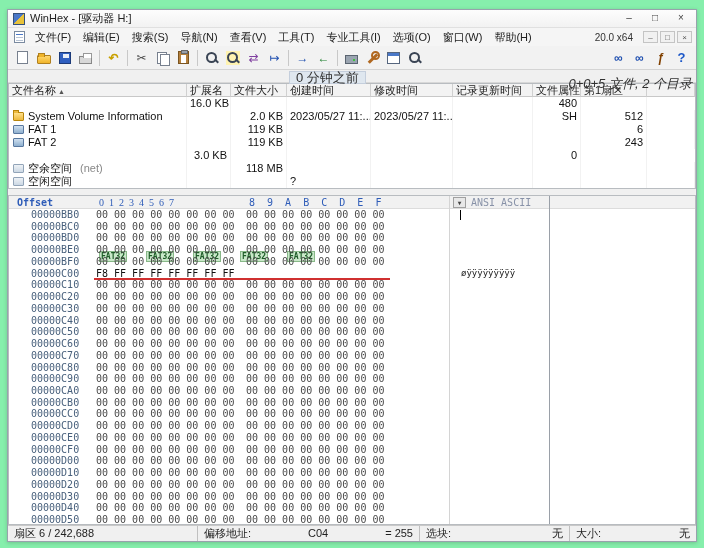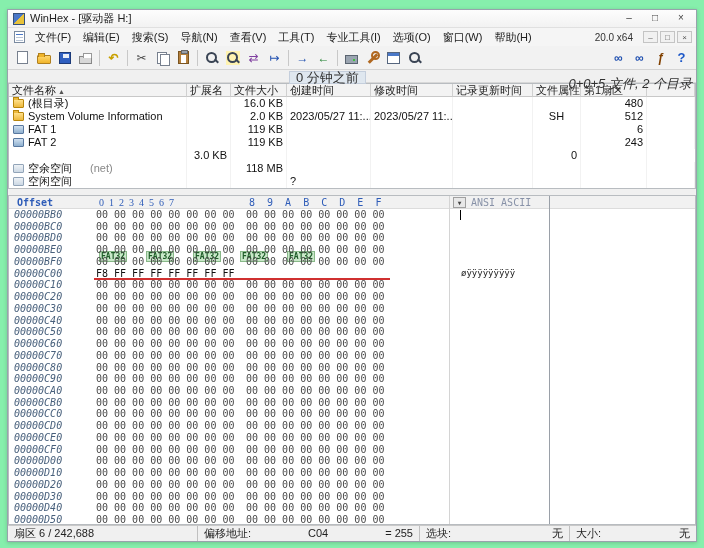--- a/index.html
+++ b/index.html
@@ -95,23 +95,23 @@
               font-size:11px; overflow:hidden; }
   .fl-header, .fl-row { display:grid;
       grid-template-columns:178px 44px 56px 84px 82px 80px 48px 66px 1fr; }
   .fl-hcell { background:#f3f3f3; border-right:1px solid #d0d0d0; border-bottom:1px solid #c8c8c8;
               padding:0 3px; line-height:12px; height:13px; white-space:nowrap; overflow:hidden; color:#222; }
   .sort-arrow { font-size:7px; color:#555; margin-left:2px; }
   .fl-cell { height:13px; line-height:13px; padding:0 3px; white-space:nowrap; overflow:hidden;
              border-right:1px solid #f2f2f2; color:#111; }
   .fl-cell.name { display:flex; align-items:center; padding-left:2px; }
   .num { text-align:right; }
-  .ctr { text-align:center; }
+  .ctr { text-align:right; }
   .fname { white-space:nowrap; overflow:hidden; }
-  .fsuffix { color:#888; margin-left:18px; }
+  .fsuffix { color:#888; margin-left:8px; }
   .fi { width:11px; height:9px; margin:0 4px 0 2px; flex:none; border-radius:1px; position:relative; }
   .fi-folder { background:linear-gradient(#ffe08a,#edb93d); border:1px solid #b8860b; }
   .fi-folder::before { content:""; position:absolute; top:-3px; left:-1px; width:4px; height:2px;
               background:#edb93d; border:1px solid #b8860b; border-bottom:none; }
   .fi-volume { background:linear-gradient(#cfe0f0,#8fb0cf); border:1px solid #5878a0; }
   .fi-free { background:linear-gradient(#eef2f6,#ccd8e4); border:1px solid #92a4b8; }
 
   .panel-gap { height:6px; flex:none; }
 
   
@@ -120,21 +120,21 @@
   .hex-header { position:relative; height:13px; background:#f1f1f1; border-bottom:1px solid #dcdcdc;
               font-size:10px; color:#2e5cb8; }
   .hx-head-off { position:absolute; left:8px; top:0; line-height:13px; font-weight:bold; }
   .hx-hd1 { position:absolute; left:90px; top:0; line-height:13px; white-space:pre;font-family:Liberation Serif, serif; }
   .hx-hd2 { position:absolute; left:240px; top:0; line-height:13px; white-space:pre; }
   .charset-btn { position:absolute; left:444px; top:1px; width:13px; height:11px; border:1px solid #a0a0a0;
               background:#e8e8e8; font-size:6px; line-height:10px; text-align:center; color:#444; }
   .hx-head-ascii { position:absolute; left:462px; top:0; line-height:13px; color:#8892a8; }
   .hex-body { position:relative; }
   .hex-row { position:relative; height:11.74px; line-height:11.74px; font-size:10px; }
-  .hx-off { position:absolute; left:5px; white-space:pre; color:#48607c;font-style:italic; }
+  .hx-off { position:absolute; left:22px; white-space:pre; color:#48607c; }
   .hx-g1 { position:absolute; left:87px; white-space:pre; color:#4a4a4a; }
   .hx-g2 { position:absolute; left:237px; white-space:pre; color:#4a4a4a; }
   .hx-ascii { position:absolute; left:452px; white-space:pre; color:#222; font-size:9px; }
   .hex-row.hl .hx-g1, .hex-row.hl .hx-g2 { color:#101010; }
   .vdiv1 { position:absolute; left:440px; top:0; bottom:0; width:1px; background:#d4d4d4; }
   .vdiv2 { position:absolute; left:540px; top:0; bottom:0; width:1px; background:#9aa0a8; }
   .fat32-label { position:absolute; top:42px; font-size:8px; font-weight:bold; line-height:9px;
               color:#1e5c28; background:#c9e8c9; border:1px solid #88b888; padding:0 1px; }
   .red-underline { position:absolute; left:85px; top:69px; width:296px; height:0;
               border-top:2px solid #d03030; }
@@ -267,24 +267,20 @@
           <div class="fl-hcell">文件大小</div>
           <div class="fl-hcell">创建时间</div>
           <div class="fl-hcell">修改时间</div>
           <div class="fl-hcell">记录更新时间</div>
           <div class="fl-hcell">文件属性</div>
           <div class="fl-hcell">第1扇区</div>
           <div class="fl-hcell"></div>
         </div>
       <div id="fl-rows">
           <div class="fl-row">
-            <div class="fl-cell name">
-              <span class="fi fi-folder"></span>
-              <span class="fname">(根目录)</span>
-            </div>
             <div class="fl-cell"></div>
             <div class="fl-cell num">16.0 KB</div>
             <div class="fl-cell"></div>
             <div class="fl-cell"></div>
             <div class="fl-cell"></div>
             <div class="fl-cell ctr"></div>
             <div class="fl-cell num">480</div>
             <div class="fl-cell"></div>
           </div>
           <div class="fl-row">

